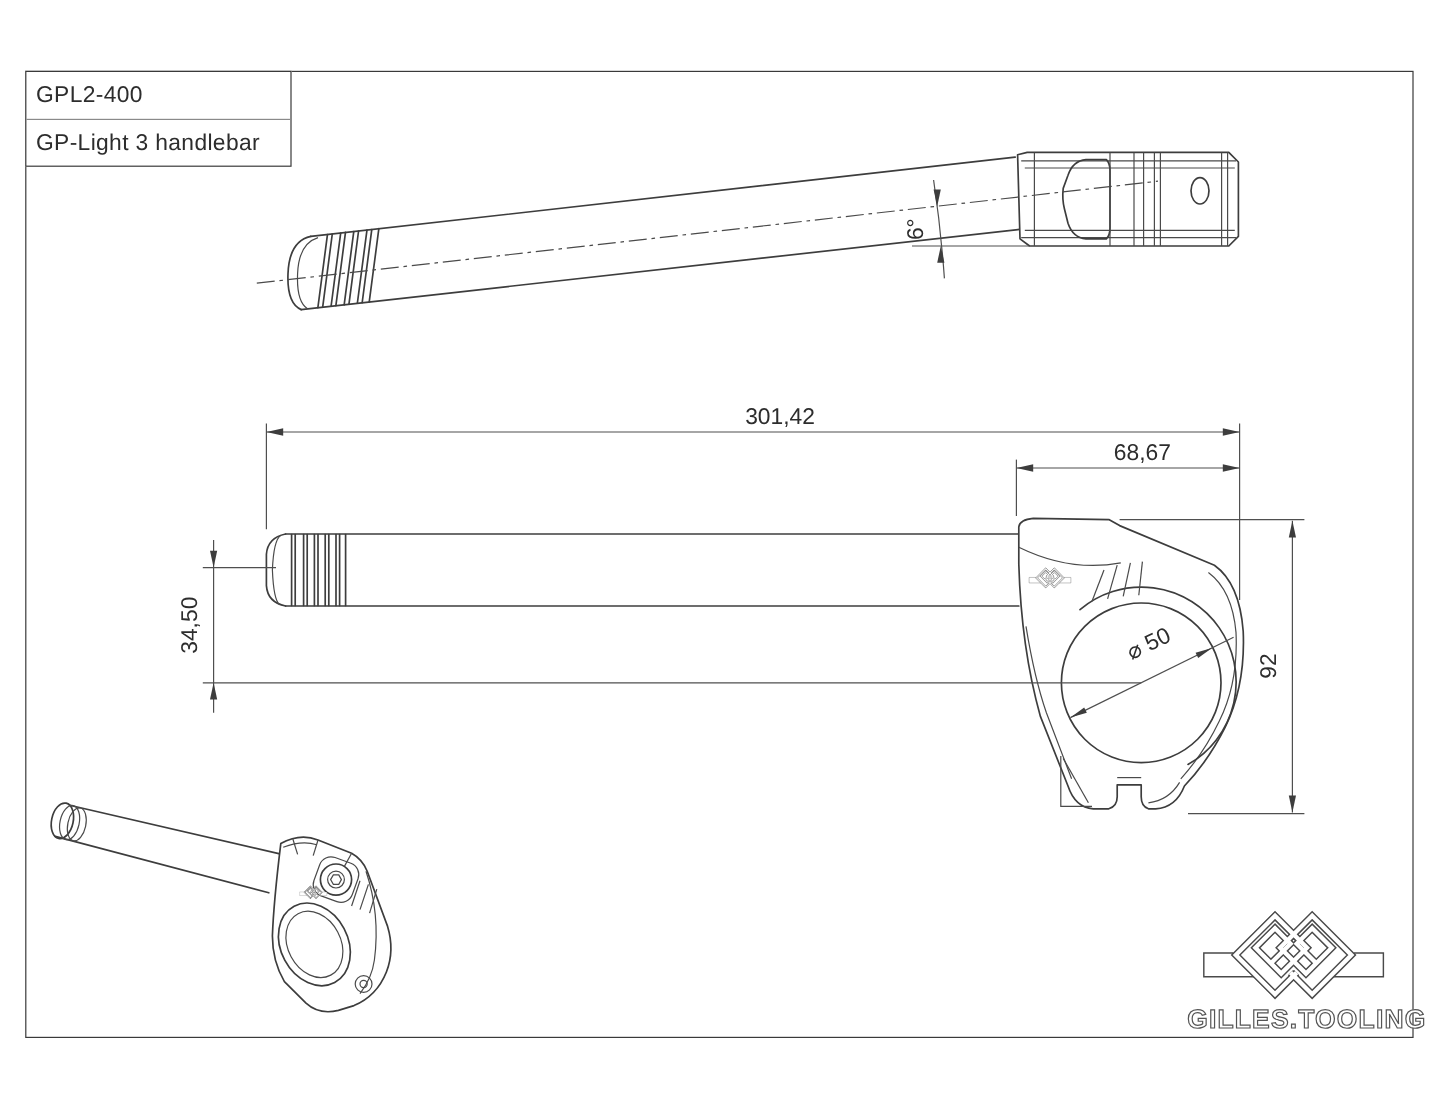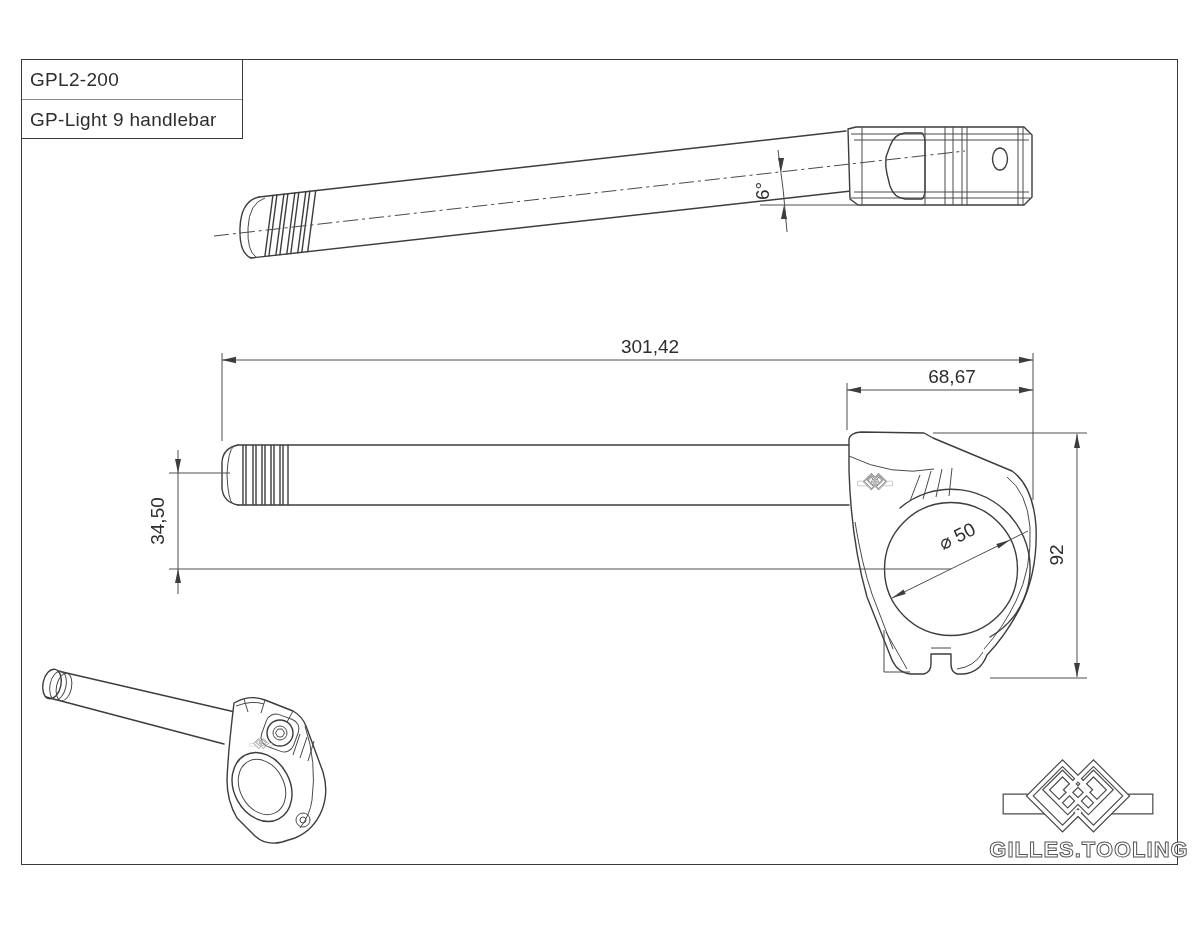--- a/index.html
+++ b/index.html
@@ -35,22 +35,22 @@
          fill:#ffffff;stroke:#555;stroke-width:1;letter-spacing:1px;}
 </style>
 </head>
 <body>
 
 <div class="page">
 
   <div class="frame"></div>
 
   <div class="title-block">
-    <div class="title-row first">GPL2-200</div>
-    <div class="title-row">GP-Light 9 handlebar</div>
+    <div class="title-row first">GPL2-400</div>
+    <div class="title-row">GP-Light 3 handlebar</div>
   </div>
 
   <svg class="drawing" width="1200" height="927" viewBox="0 0 1200 927">
 
     <defs>
       <symbol id="gg-mark" viewBox="0 0 200 110">
         <polygon class="wing" points="13,56 41,56 63,79 13,79"></polygon>
         <polygon class="wing" points="187,56 159,56 137,79 187,79"></polygon>
         <path class="mg-outer" d="M103,75 L82,96 L44,58 L82,20 L113,51 L88,76 L63,51 L82,32 L97,47 L79,65"></path>
         <path class="mg-outer" d="M97,75 L118,96 L156,58 L118,20 L87,51 L112,76 L137,51 L118,32 L103,47 L121,65"></path>

